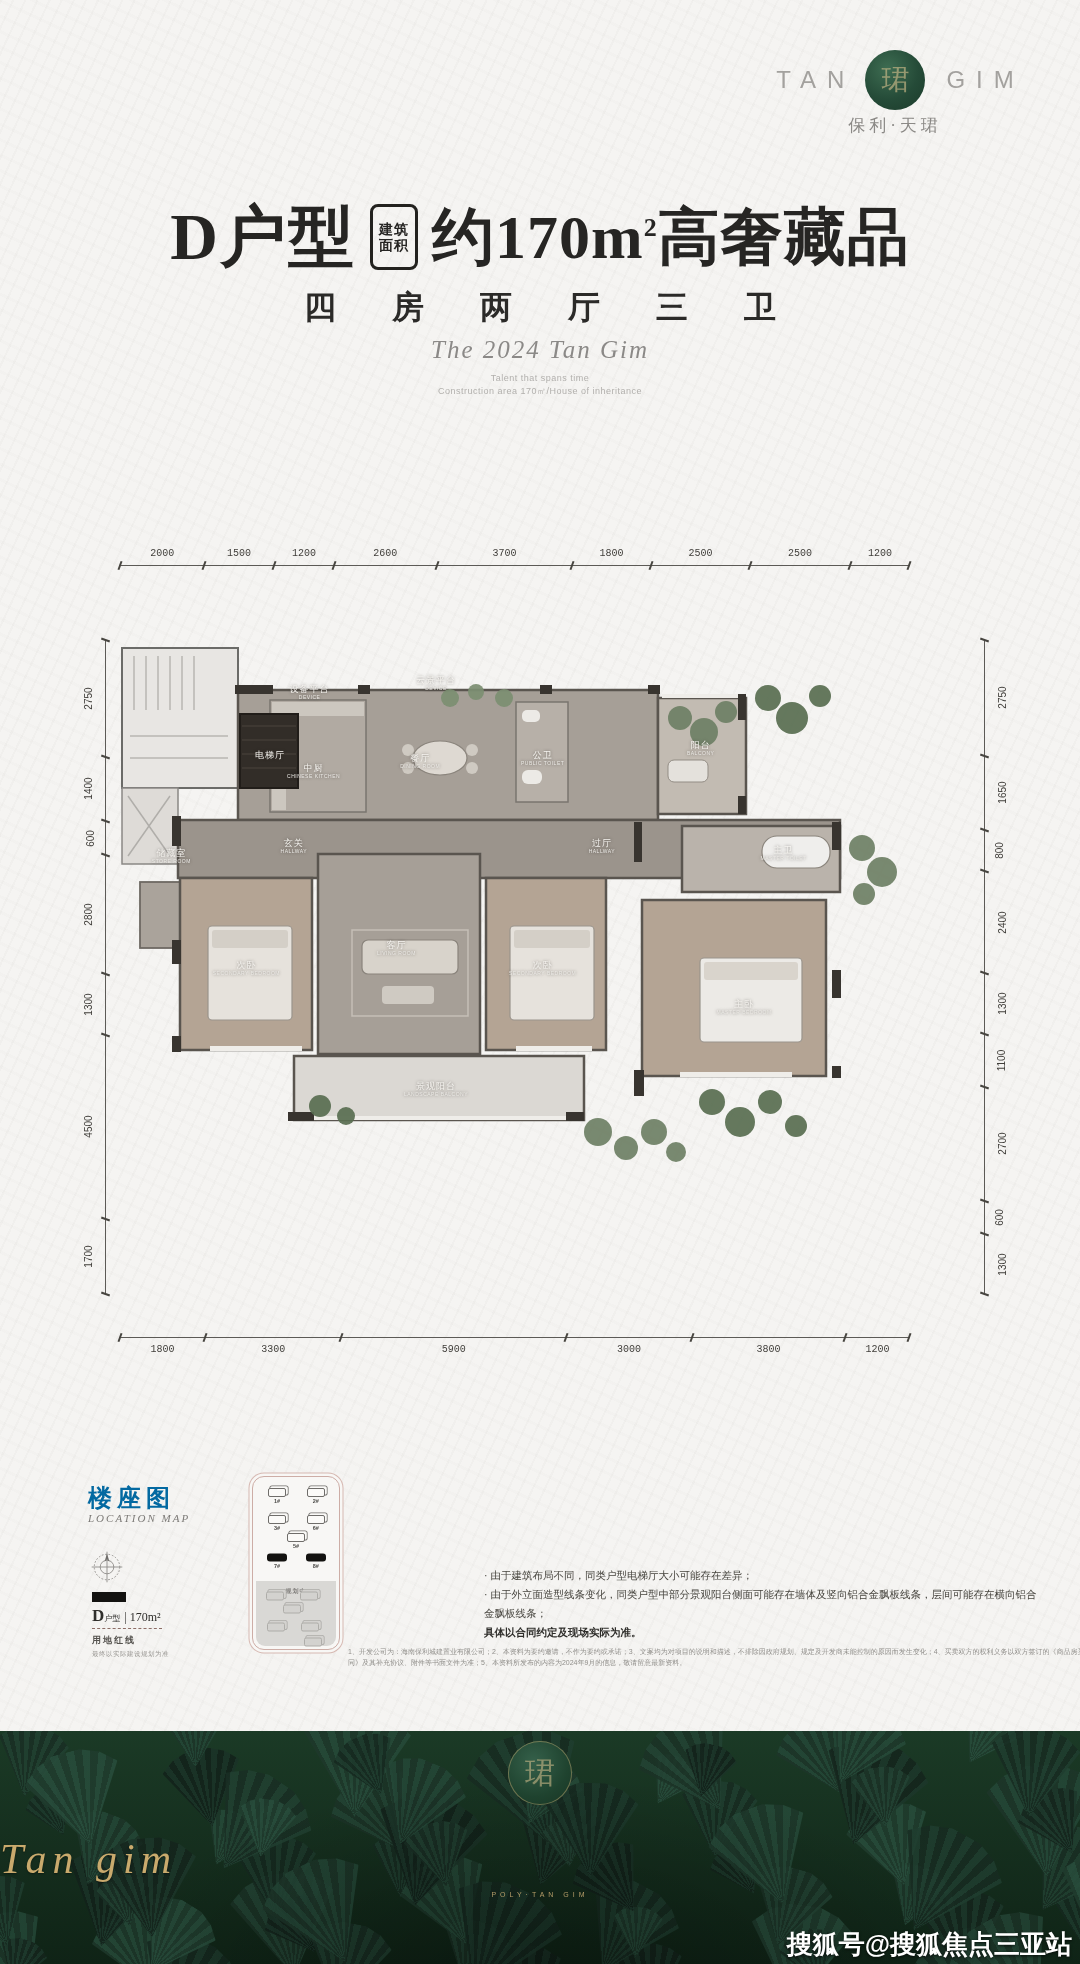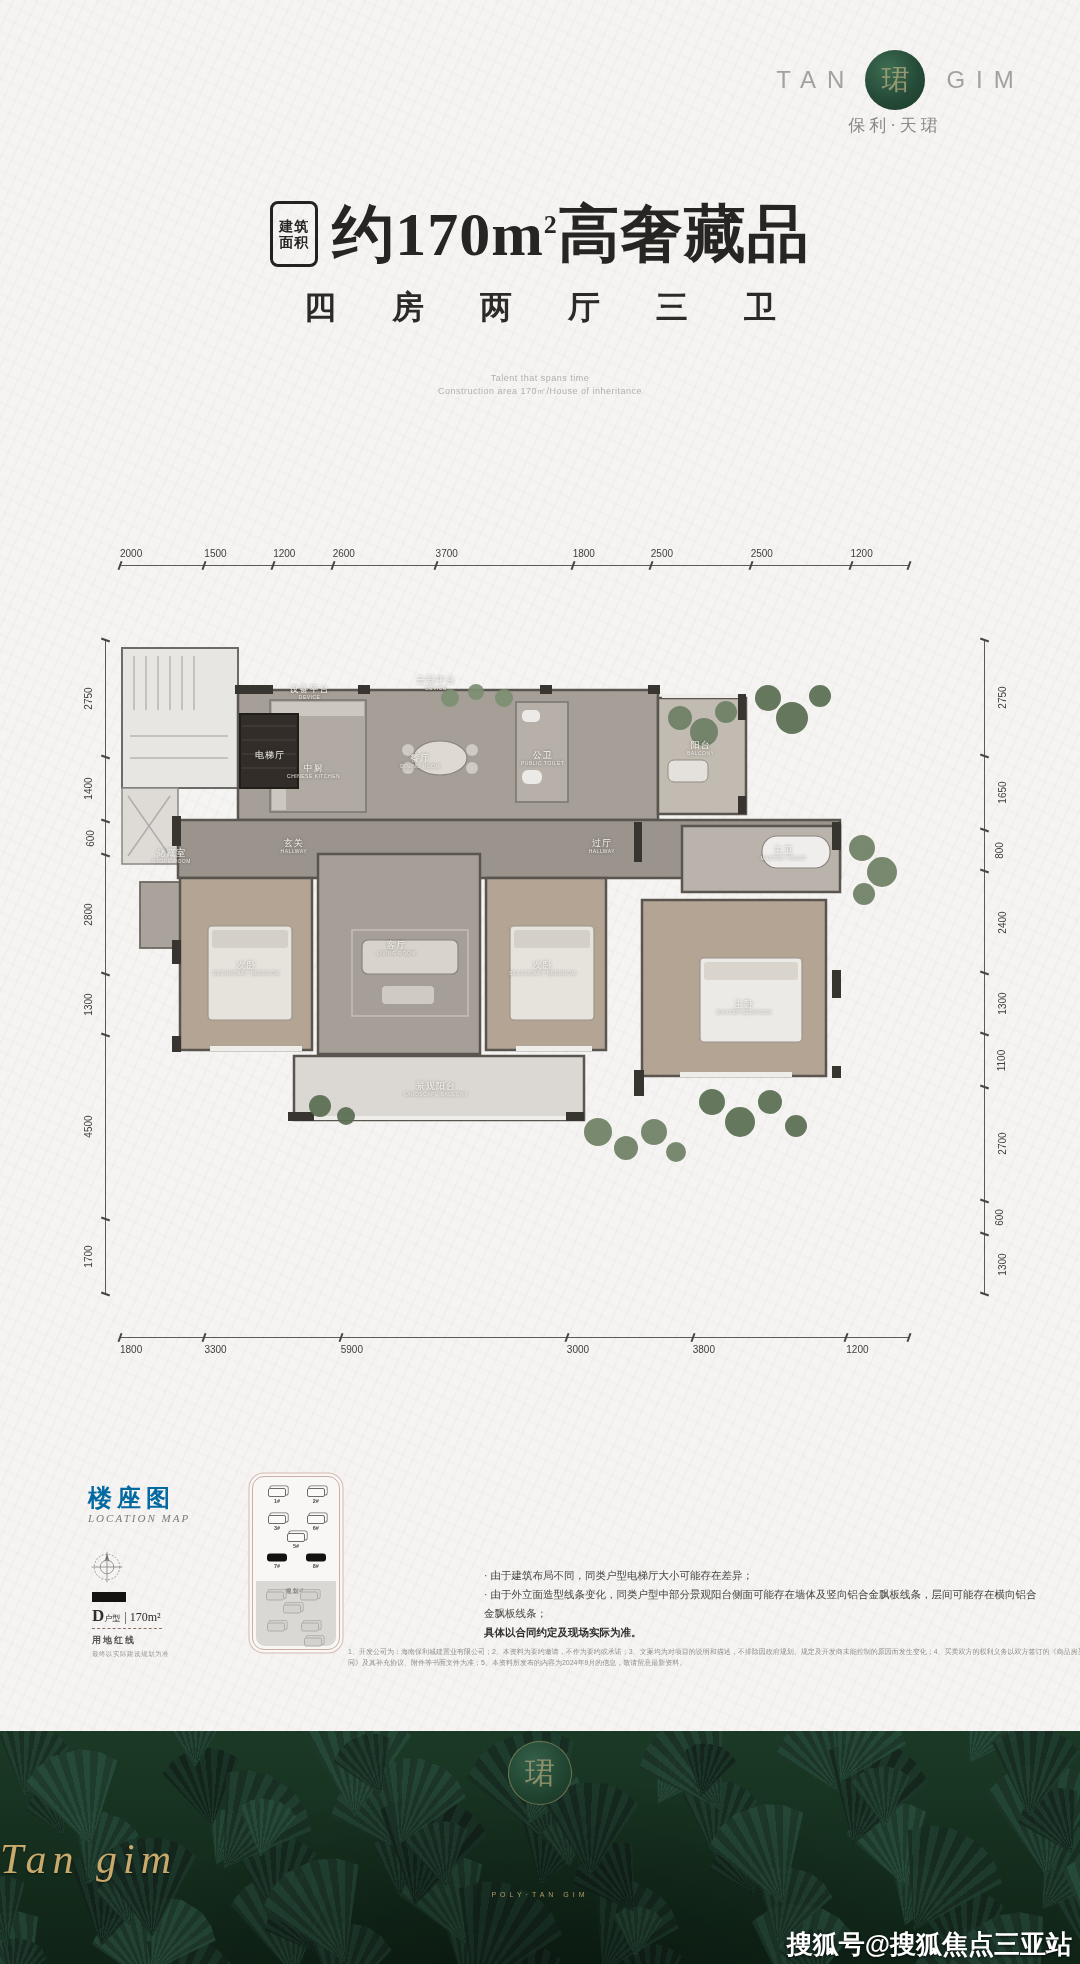--- a/index.html
+++ b/index.html
@@ -25,21 +25,21 @@
   .t-area{font-family:"Liberation Serif",serif;font-weight:bold;font-size:62px;letter-spacing:1px;}
   .t-area sup{font-size:26px;}
   .subtitle{position:absolute;left:0;right:0;top:286px;text-align:center;font-family:"Liberation Serif",serif;
     font-size:32px;color:#2b2a28;letter-spacing:24px;text-indent:24px;font-weight:bold;}
   .series{position:absolute;left:0;right:0;top:336px;text-align:center;font-family:"Liberation Serif",serif;
     font-style:italic;font-size:25px;color:#8b8987;letter-spacing:2px;}
   .taglines{position:absolute;left:0;right:0;top:372px;text-align:center;font-size:9px;color:#b2b0ad;line-height:13px;letter-spacing:.5px;}
   
   .dim{position:absolute;color:#403e3a;font-size:10px;}
   .dim-h{display:flex;height:26px;}
-  .dim-h .seg{position:relative;display:flex;}
+  .dim-h .seg{position:relative;display:flex;justify-content:center;font-family:Liberation Mono, monospace;}
   .dim-top .seg{align-items:flex-end;padding-bottom:7px;}
   .dim-bot .seg{align-items:flex-start;padding-top:7px;}
   .dim-top::before{content:'';position:absolute;left:0;right:0;bottom:0;height:1px;background:#5c5a56;}
   .dim-bot::before{content:'';position:absolute;left:0;right:0;top:0;height:1px;background:#5c5a56;}
   .dim-top .seg::before{content:'';position:absolute;left:-1px;bottom:-4px;width:2px;height:9px;background:#46443f;transform:rotate(20deg);}
   .dim-top::after{content:'';position:absolute;right:0;bottom:-4px;width:2px;height:9px;background:#46443f;transform:rotate(20deg);}
   .dim-bot .seg::before{content:'';position:absolute;left:-1px;top:-4px;width:2px;height:9px;background:#46443f;transform:rotate(20deg);}
   .dim-bot::after{content:'';position:absolute;right:0;top:-4px;width:2px;height:9px;background:#46443f;transform:rotate(20deg);}
   .dim-v{display:flex;flex-direction:column;width:26px;}
   .dim-v .seg{position:relative;display:flex;align-items:center;}
@@ -113,27 +113,29 @@
       <span class="logo-word">TAN</span>
       <span class="logo-circle">
         <span class="glyph">珺</span>
       </span>
       <span class="logo-word">GIM</span>
     </div>
     <div class="logo-sub">保利·天珺</div>
   </div>
 
   <div class="title-row">
+    <span class="t-big">D户型</span>
     <span class="t-badge">
       <div>建筑</div>
       <div>面积</div>
     </span>
     <span class="t-area"><span>约170m</span><sup>2</sup><span>高奢藏品</span></span>
   </div>
   <div class="subtitle">四 房 两 厅 三 卫</div>
+  <div class="series">The 2024 Tan Gim</div>
   <div class="taglines">
     <div>Talent that spans time</div>
     <div>Construction area 170㎡/House of inheritance</div>
   </div>
 
   <div id="dimTop" class="dim dim-h dim-top" style="left:120px;top:540px;width:790px;">
       <div class="seg" style="flex-grow: 2000;">
         <span>2000</span>
       </div>
       <div class="seg" style="flex-grow: 1500;">

